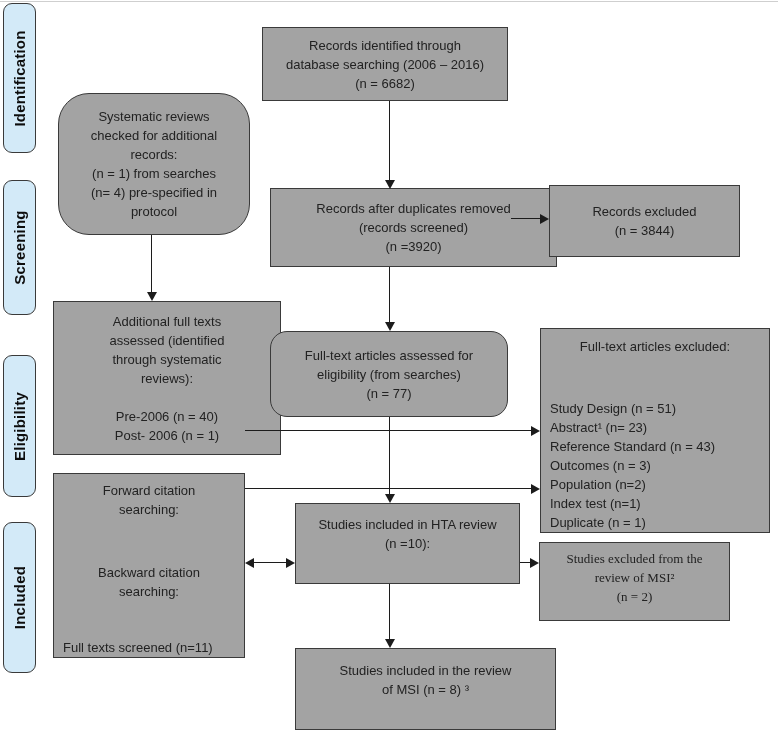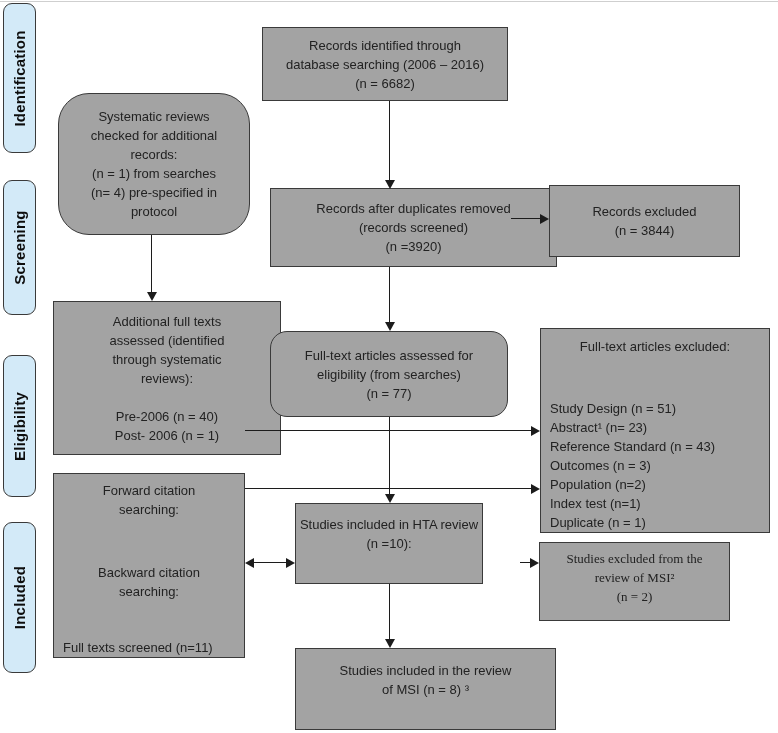--- a/index.html
+++ b/index.html
@@ -52,21 +52,21 @@
   #b-records-identified{left:262px;top:27px;width:246px;height:74px;}
   #b-systematic{left:58px;top:93px;width:192px;height:142px;border-radius:31px;}
   #b-duplicates{left:270px;top:188px;width:287px;height:79px;}
   #b-rec-excluded{left:549px;top:185px;width:191px;height:72px;}
   #b-additional{left:53px;top:301px;width:228px;height:154px;}
   #b-ft-assessed{left:270px;top:331px;width:238px;height:86px;border-radius:17px;}
   #b-ft-excluded{left:540px;top:328px;width:230px;height:205px;padding-top:8px;}
   #b-ft-excluded .items{margin-top:14px;}
   #b-forward{left:53px;top:473px;width:192px;height:185px;padding-top:7px;}
   #b-forward .gap{margin-top:7px;}
-  #b-hta{left:295px;top:503px;width:188px;height:81px;padding-top:11px;}
+  #b-hta{left:295px;top:503px;width:225px;height:81px;padding-top:11px;}
   #b-excl-msi{left:539px;top:542px;width:191px;height:79px;padding-top:6px;font-family:Liberation Serif, serif;}
   #b-incl-msi{left:295px;top:648px;width:261px;height:82px;padding-top:12px;}
 
   
   .vline{position:absolute;width:0;border-left:1.6px solid #1c1c1c;}
   .hline{position:absolute;height:0;border-top:1.6px solid #1c1c1c;}
   .ah-d{position:absolute;width:0;height:0;border-left:5px solid transparent;border-right:5px solid transparent;border-top:9px solid #1c1c1c;}
   .ah-r{position:absolute;width:0;height:0;border-top:5px solid transparent;border-bottom:5px solid transparent;border-left:9px solid #1c1c1c;}
   .ah-l{position:absolute;width:0;height:0;border-top:5px solid transparent;border-bottom:5px solid transparent;border-right:9px solid #1c1c1c;}
 </style>

